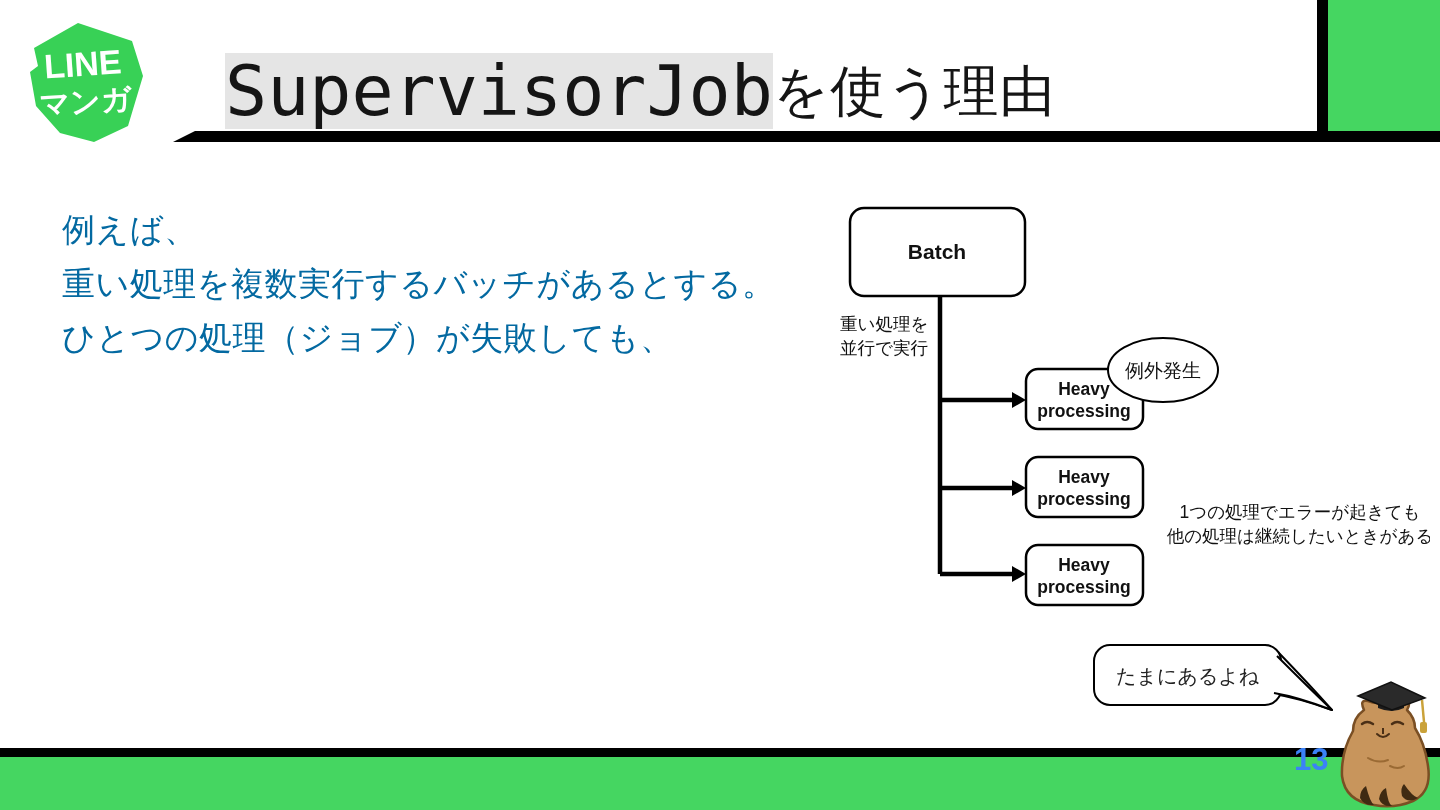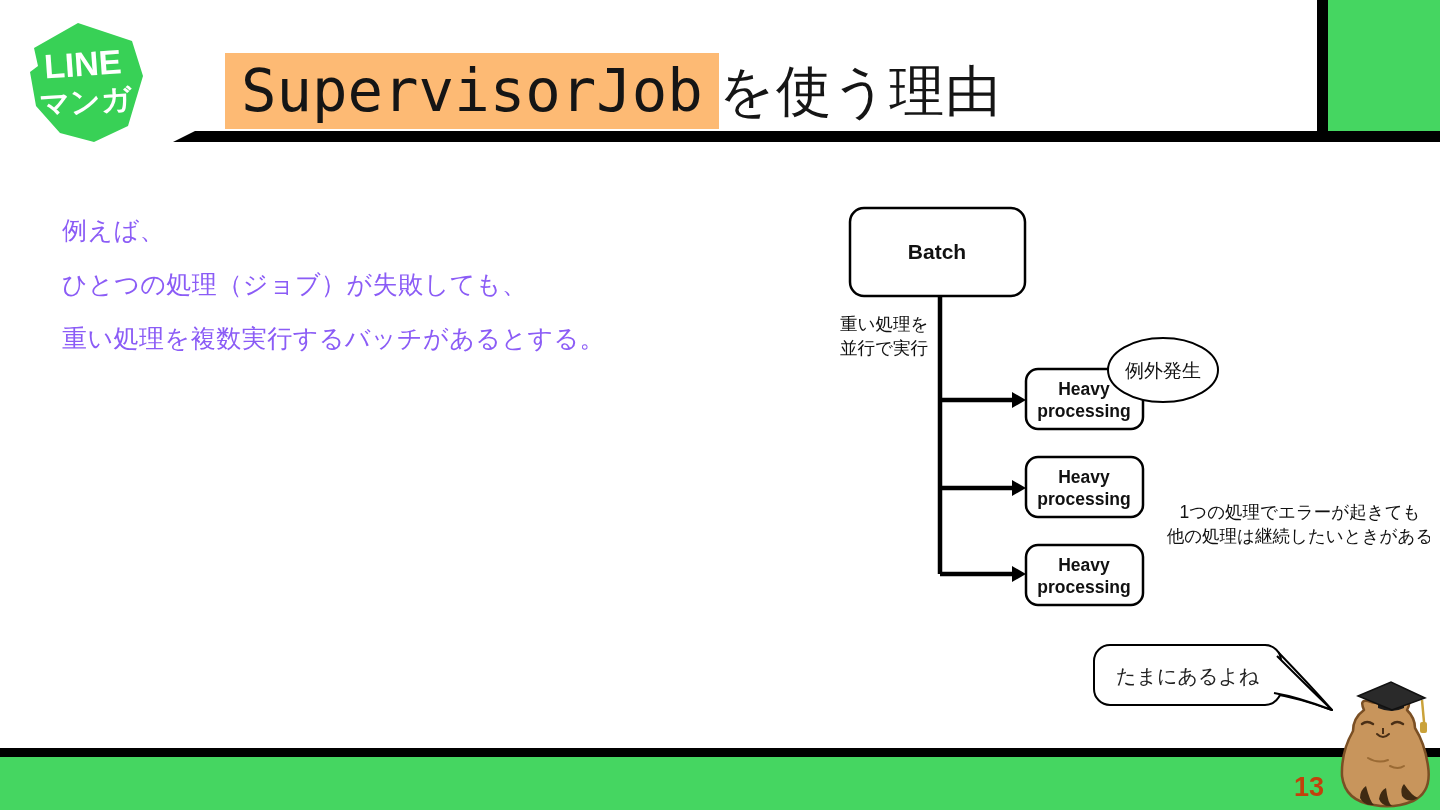--- a/index.html
+++ b/index.html
@@ -2,48 +2,48 @@
 <html><head>
 <meta charset="utf-8">
 <style>
   html,body{margin:0;padding:0;background:#fff;}
   .slide{position:relative;width:1440px;height:810px;background:#ffffff;overflow:hidden;
          font-family:"Liberation Sans","DejaVu Sans",sans-serif;color:#111;}
 
   
   .logo{position:absolute;left:18px;top:10px;width:128px;height:140px;}
   .title{position:absolute;left:225px;top:37px;display:flex;align-items:flex-end;white-space:nowrap;}
-  .title-code{background:#fdba74;font-family:"DejaVu Sans Mono","Liberation Mono",monospace;
-              font-size:59px;line-height:76px;padding:0 16px;color:#151515;font-weight:500;}
+  .title-code{background:#e5e5e5;font-family:"DejaVu Sans Mono","Liberation Mono",monospace;
+              font-size:70px;line-height:76px;padding:0 0;color:#151515;font-weight:500;}
   .title-jp{font-size:55px;line-height:76px;font-weight:500;color:#151515;letter-spacing:1px;margin-top:16px;}
   .header-bar{position:absolute;left:173px;top:131px;width:1267px;height:11px;background:#000;
               -webkit-clip-path:polygon(22px 0,100% 0,100% 100%,0 100%);
               clip-path:polygon(22px 0,100% 0,100% 100%,0 100%);}
   .corner-stripe{position:absolute;left:1317px;top:0;width:11px;height:131px;background:#000;}
   .corner-green{position:absolute;left:1328px;top:0;width:112px;height:131px;background:#45d661;}
 
   
-  .body-text{position:absolute;left:62px;top:203px;font-size:25px;line-height:54px;
-             color:#8b5cf6;letter-spacing:0.5px;}
+  .body-text{position:absolute;left:62px;top:203px;font-size:33px;line-height:54px;
+             color:#0369a1;letter-spacing:0.5px;}
 
   
   .diagram{position:absolute;left:830px;top:200px;width:600px;height:415px;}
   .diagram text{font-family:"Liberation Sans","DejaVu Sans",sans-serif;fill:#111;}
   .node-label{font-size:21px;font-weight:bold;}
   .job-label{font-size:17.5px;font-weight:bold;}
   .jp-small{font-size:17.5px;}
 
   
   .bubble{position:absolute;left:1085px;top:636px;width:260px;height:82px;}
   .bubble text{font-family:"Liberation Serif","DejaVu Serif",serif;font-size:20px;fill:#222;}
 
   
   .footer-bar{position:absolute;left:0;top:748px;width:1440px;height:9px;background:#000;}
   .footer-green{position:absolute;left:0;top:757px;width:1440px;height:53px;background:#45d661;}
-  .page-number{position:absolute;left:1294px;top:772px;font-size:27px;font-weight:bold;color:#c2410c;}
+  .page-number{position:absolute;left:1294px;top:742px;font-size:31px;font-weight:bold;color:#3b82f6;}
 
   .capybara{position:absolute;left:1334px;top:674px;width:104px;height:136px;z-index:5;}
 </style>
 </head>
 <body>
 
 <div class="slide">
 
   <svg class="logo" viewBox="0 0 128 140">
     <polygon points="60,13 114,31 125,66 110,116 76,132 42,123 18,96 12,62 20,56 16,38" fill="#38d156"></polygon>
@@ -58,22 +58,22 @@
       <span class="title-jp">を使う理由</span>
   </div>
 
   <div class="header-bar"></div>
 
   <div class="corner-stripe"></div>
   <div class="corner-green"></div>
 
   <div class="body-text">
     <div>例えば、</div>
+    <div>重い処理を複数実行するバッチがあるとする。</div>
     <div>ひとつの処理（ジョブ）が失敗しても、</div>
-    <div>重い処理を複数実行するバッチがあるとする。</div>
   </div>
 
   <svg class="diagram" viewBox="0 0 600 415">
 
     <line x1="110" y1="95" x2="110" y2="374" stroke="#000" stroke-width="4.5"></line>
 
     <g>
       <line x1="110" y1="200" x2="183" y2="200" stroke="#000" stroke-width="4.5"></line>
       <polygon points="182,192 196,200 182,208" fill="#000"></polygon>
     </g>

